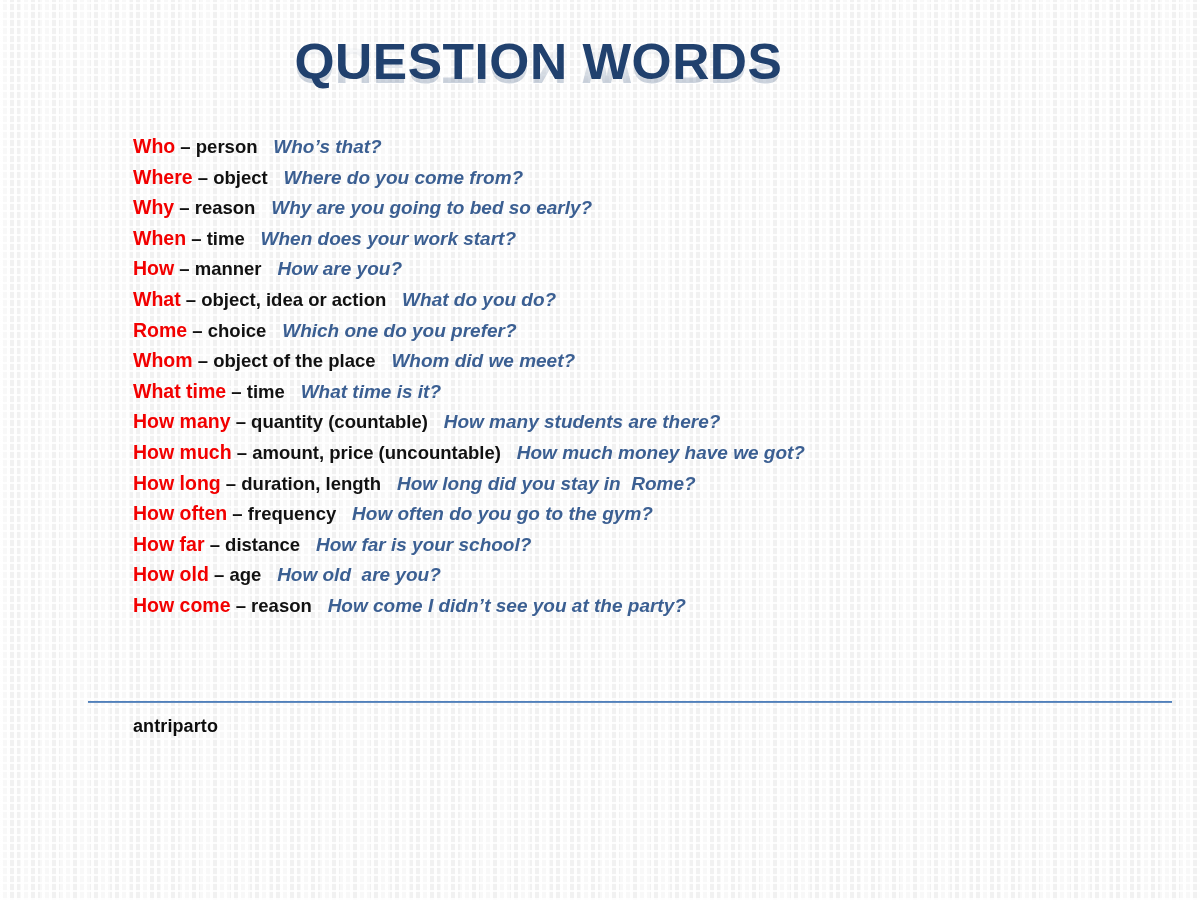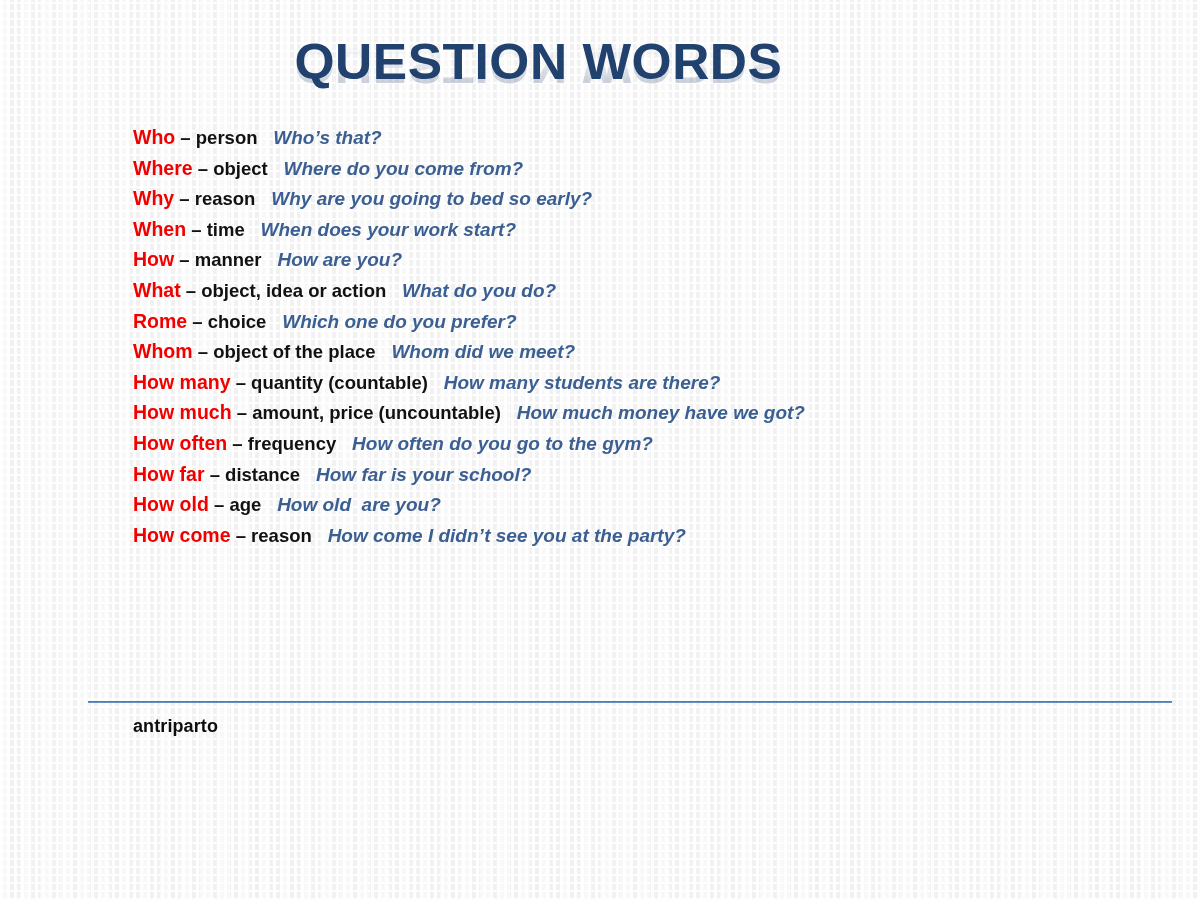--- a/index.html
+++ b/index.html
@@ -77,21 +77,21 @@
   
   #word-list {
     position: absolute;
     left: 133px;
     top: 127px;
     width: 1020px;
   }
 
   .word-row {
     height: 30.6px;
-    line-height: 21px;
+    line-height: 38px;
     white-space: nowrap;
     overflow: visible;
   }
 
   .qw {
     color: #f20000;
     font-weight: bold;
     font-size: 19.5px;
     font-family: "Liberation Sans", sans-serif;
   }
@@ -146,22 +146,24 @@
 
   <div id="word-list">
       <div class="word-row"><span class="qw">Who</span><span class="dash-def"> – person</span><span class="example">   </span><span class="example">Who’s that?</span></div>
       <div class="word-row"><span class="qw">Where</span><span class="dash-def"> – object</span><span class="example">   </span><span class="example">Where do you come from?</span></div>
       <div class="word-row"><span class="qw">Why</span><span class="dash-def"> – reason</span><span class="example">   </span><span class="example">Why are you going to bed so early?</span></div>
       <div class="word-row"><span class="qw">When</span><span class="dash-def"> – time</span><span class="example">   </span><span class="example">When does your work start?</span></div>
       <div class="word-row"><span class="qw">How</span><span class="dash-def"> – manner</span><span class="example">   </span><span class="example">How are you?</span></div>
       <div class="word-row"><span class="qw">What</span><span class="dash-def"> – object, idea or action</span><span class="example">   </span><span class="example">What do you do?</span></div>
       <div class="word-row"><span class="qw">Rome</span><span class="dash-def"> – choice</span><span class="example">   </span><span class="example">Which one do you prefer?</span></div>
       <div class="word-row"><span class="qw">Whom</span><span class="dash-def"> – object of the place</span><span class="example">   </span><span class="example">Whom did we meet?</span></div>
+      <div class="word-row"><span class="qw">What time</span><span class="dash-def"> – time</span><span class="example">   </span><span class="example">What time is it?</span></div>
       <div class="word-row"><span class="qw">How many</span><span class="dash-def"> – quantity (countable)</span><span class="example">   </span><span class="example">How many students are there?</span></div>
       <div class="word-row"><span class="qw">How much</span><span class="dash-def"> – amount, price (uncountable)</span><span class="example">   </span><span class="example">How much money have we got?</span></div>
+      <div class="word-row"><span class="qw">How long</span><span class="dash-def"> – duration, length</span><span class="example">   </span><span class="example">How long did you stay in  Rome?</span></div>
       <div class="word-row"><span class="qw">How often</span><span class="dash-def"> – frequency</span><span class="example">   </span><span class="example">How often do you go to the gym?</span></div>
       <div class="word-row"><span class="qw">How far</span><span class="dash-def"> – distance</span><span class="example">   </span><span class="example">How far is your school?</span></div>
       <div class="word-row"><span class="qw">How old</span><span class="dash-def"> – age</span><span class="example">   </span><span class="example">How old  are you?</span></div>
       <div class="word-row"><span class="qw">How come</span><span class="dash-def"> – reason</span><span class="example">   </span><span class="example">How come I didn’t see you at the party?</span></div>
     </div>
 
   <div id="footer-divider"></div>
 
   <div id="footer-text">antriparto</div>
 

